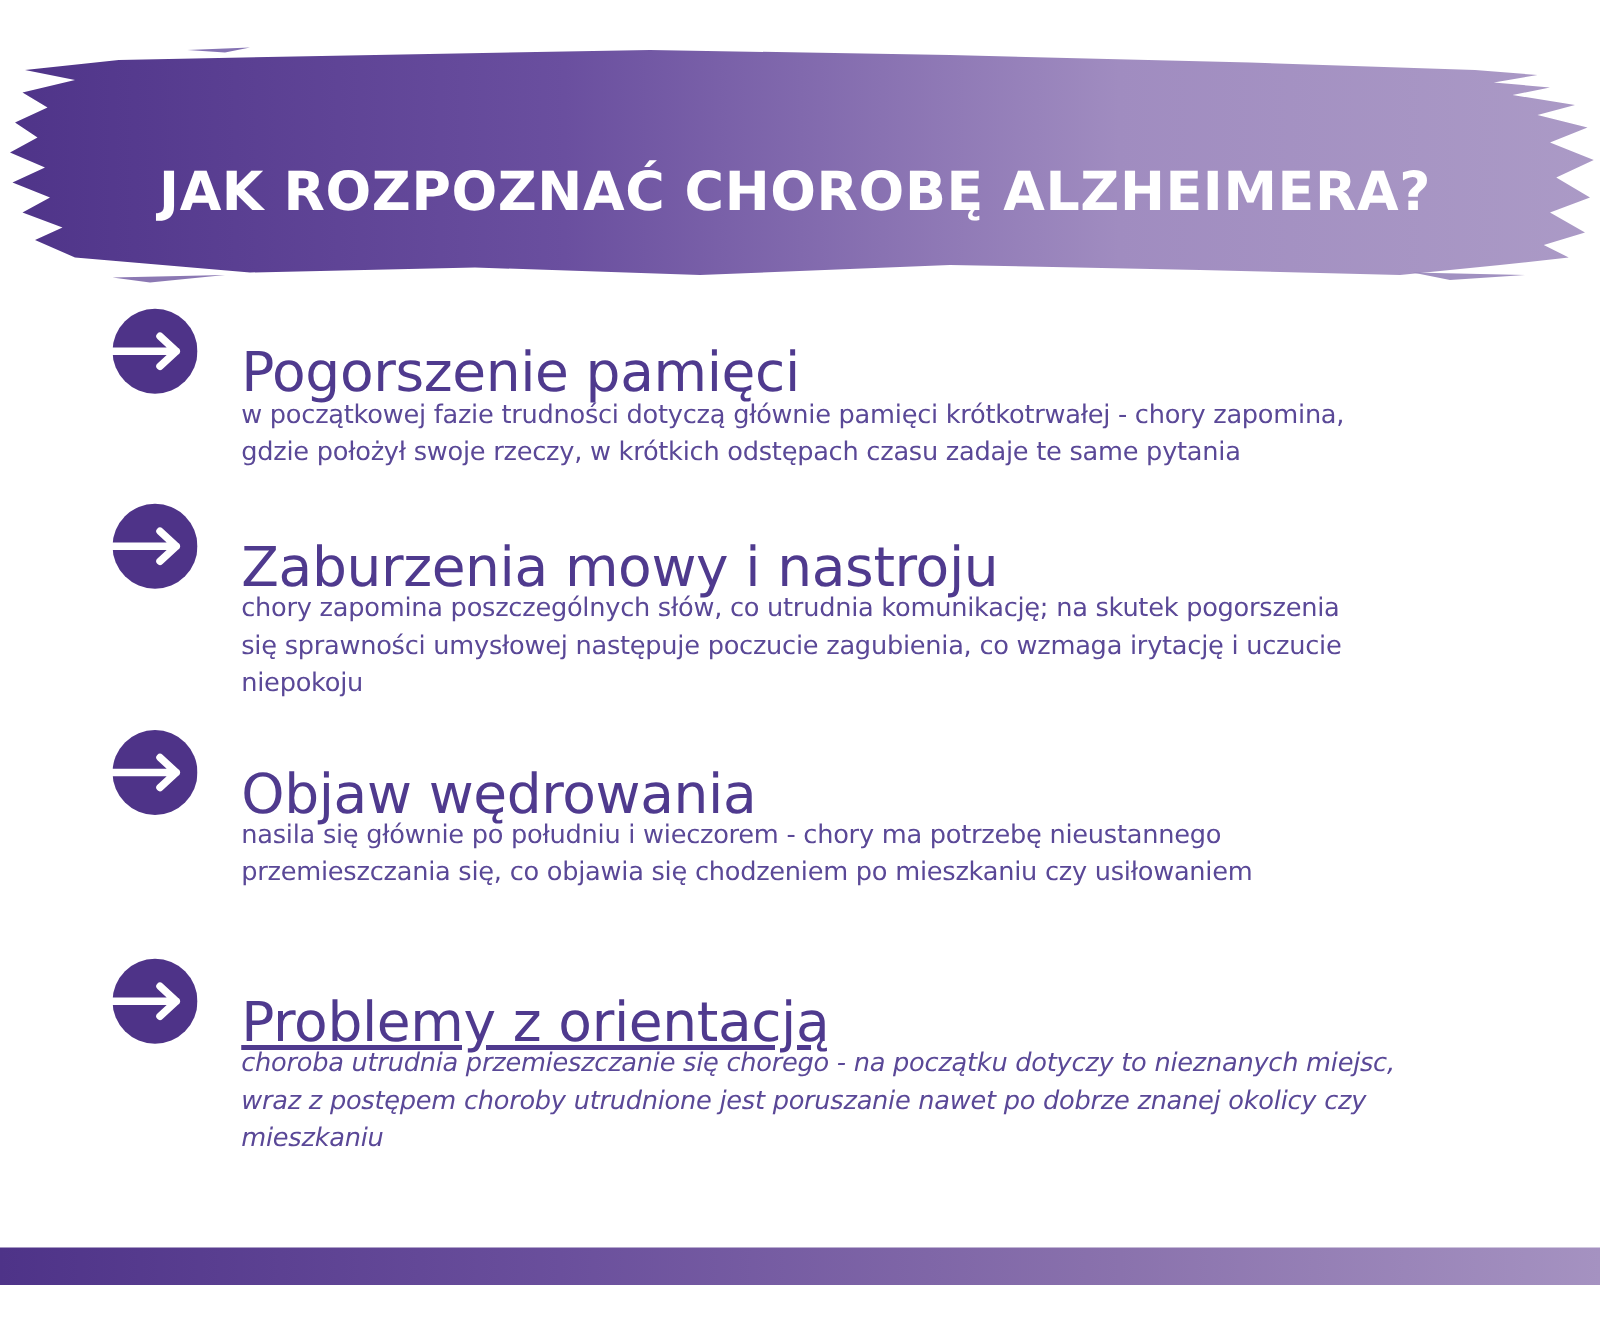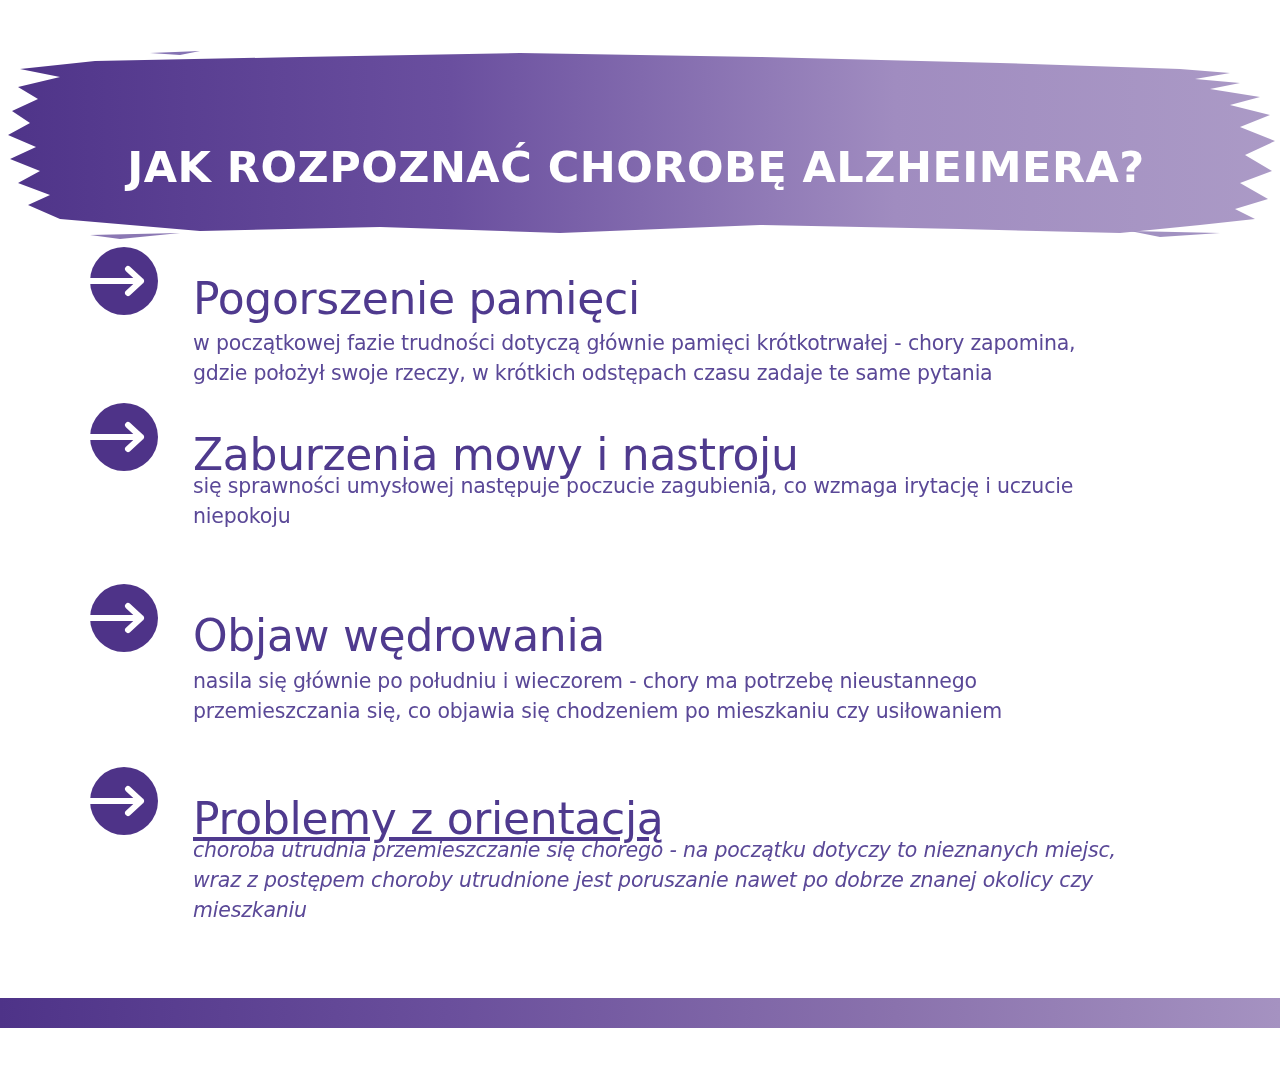--- a/index.html
+++ b/index.html
@@ -2,21 +2,21 @@
 <html><head>
 <meta charset="utf-8">
 <style>
   html, body { margin: 0; padding: 0; }
   body {
     width: 1280px; height: 1067px; position: relative; overflow: hidden;
     background: #ffffff;
     font-family: "DejaVu Sans", sans-serif;
   }
   .banner {
-    position: absolute; left: 0; top: 43px; width: 1072px; height: 215px;
+    position: absolute; left: 0; top: 30px; width: 1072px; height: 215px;
   }
   .banner svg { position: absolute; left: 0; top: 0; }
   .banner-title {
     position: absolute; left: 0; width: 1280px; top: 103px;
     text-align: center;
     color: #ffffff;
     font-family: "DejaVu Sans", sans-serif;
     font-size: 43px; font-weight: bold; letter-spacing: 0.5px;
     line-height: 1;
     padding-right: 8px; box-sizing: border-box;
@@ -69,45 +69,46 @@
   </svg>
   <div class="banner-title">JAK ROZPOZNAĆ CHOROBĘ ALZHEIMERA?</div>
 </div>
 
 <div class="item" style="top:245px;">
   <svg class="item-icon" style="top:0px;" viewBox="0 0 72 72">
     <circle cx="38" cy="36" r="34" fill="#4e3388"></circle>
     <path d="M 2 36 L 55 36 M 42 24 L 55 36 L 42 48" stroke="#ffffff" stroke-width="6" fill="none" stroke-linecap="round" stroke-linejoin="round"></path>
   </svg>
   <div class="item-title" style="top:12px;">Pogorszenie pamięci</div>
-  <div class="item-desc" style="top:83px;">
+  <div class="item-desc" style="top:71px;">
     <span>w początkowej fazie trudności dotyczą głównie pamięci krótkotrwałej - chory zapomina,</span>
     <span>gdzie położył swoje rzeczy, w krótkich odstępach czasu zadaje te same pytania</span>
   </div>
 </div>
 
 <div class="item" style="top:401px;">
   <svg class="item-icon" style="top:0px;" viewBox="0 0 72 72">
     <circle cx="38" cy="36" r="34" fill="#4e3388"></circle>
     <path d="M 2 36 L 55 36 M 42 24 L 55 36 L 42 48" stroke="#ffffff" stroke-width="6" fill="none" stroke-linecap="round" stroke-linejoin="round"></path>
   </svg>
   <div class="item-title" style="top:12px;">Zaburzenia mowy i nastroju</div>
   <div class="item-desc" style="top:70px;">
+    <span>chory zapomina poszczególnych słów, co utrudnia komunikację; na skutek pogorszenia</span>
     <span>się sprawności umysłowej następuje poczucie zagubienia, co wzmaga irytację i uczucie</span>
     <span>niepokoju</span>
   </div>
 </div>
 
 <div class="item" style="top:582px;">
   <svg class="item-icon" style="top:0px;" viewBox="0 0 72 72">
     <circle cx="38" cy="36" r="34" fill="#4e3388"></circle>
     <path d="M 2 36 L 55 36 M 42 24 L 55 36 L 42 48" stroke="#ffffff" stroke-width="6" fill="none" stroke-linecap="round" stroke-linejoin="round"></path>
   </svg>
   <div class="item-title" style="top:12px;">Objaw wędrowania</div>
-  <div class="item-desc" style="top:84px;">
+  <div class="item-desc" style="top:70px;">
     <span>nasila się głównie po południu i wieczorem - chory ma potrzebę nieustannego</span>
     <span>przemieszczania się, co objawia się chodzeniem po mieszkaniu czy usiłowaniem</span>
   </div>
 </div>
 
 <div class="item" style="top:765px;">
   <svg class="item-icon" style="top:0px;" viewBox="0 0 72 72">
     <circle cx="38" cy="36" r="34" fill="#4e3388"></circle>
     <path d="M 2 36 L 55 36 M 42 24 L 55 36 L 42 48" stroke="#ffffff" stroke-width="6" fill="none" stroke-linecap="round" stroke-linejoin="round"></path>
   </svg>

